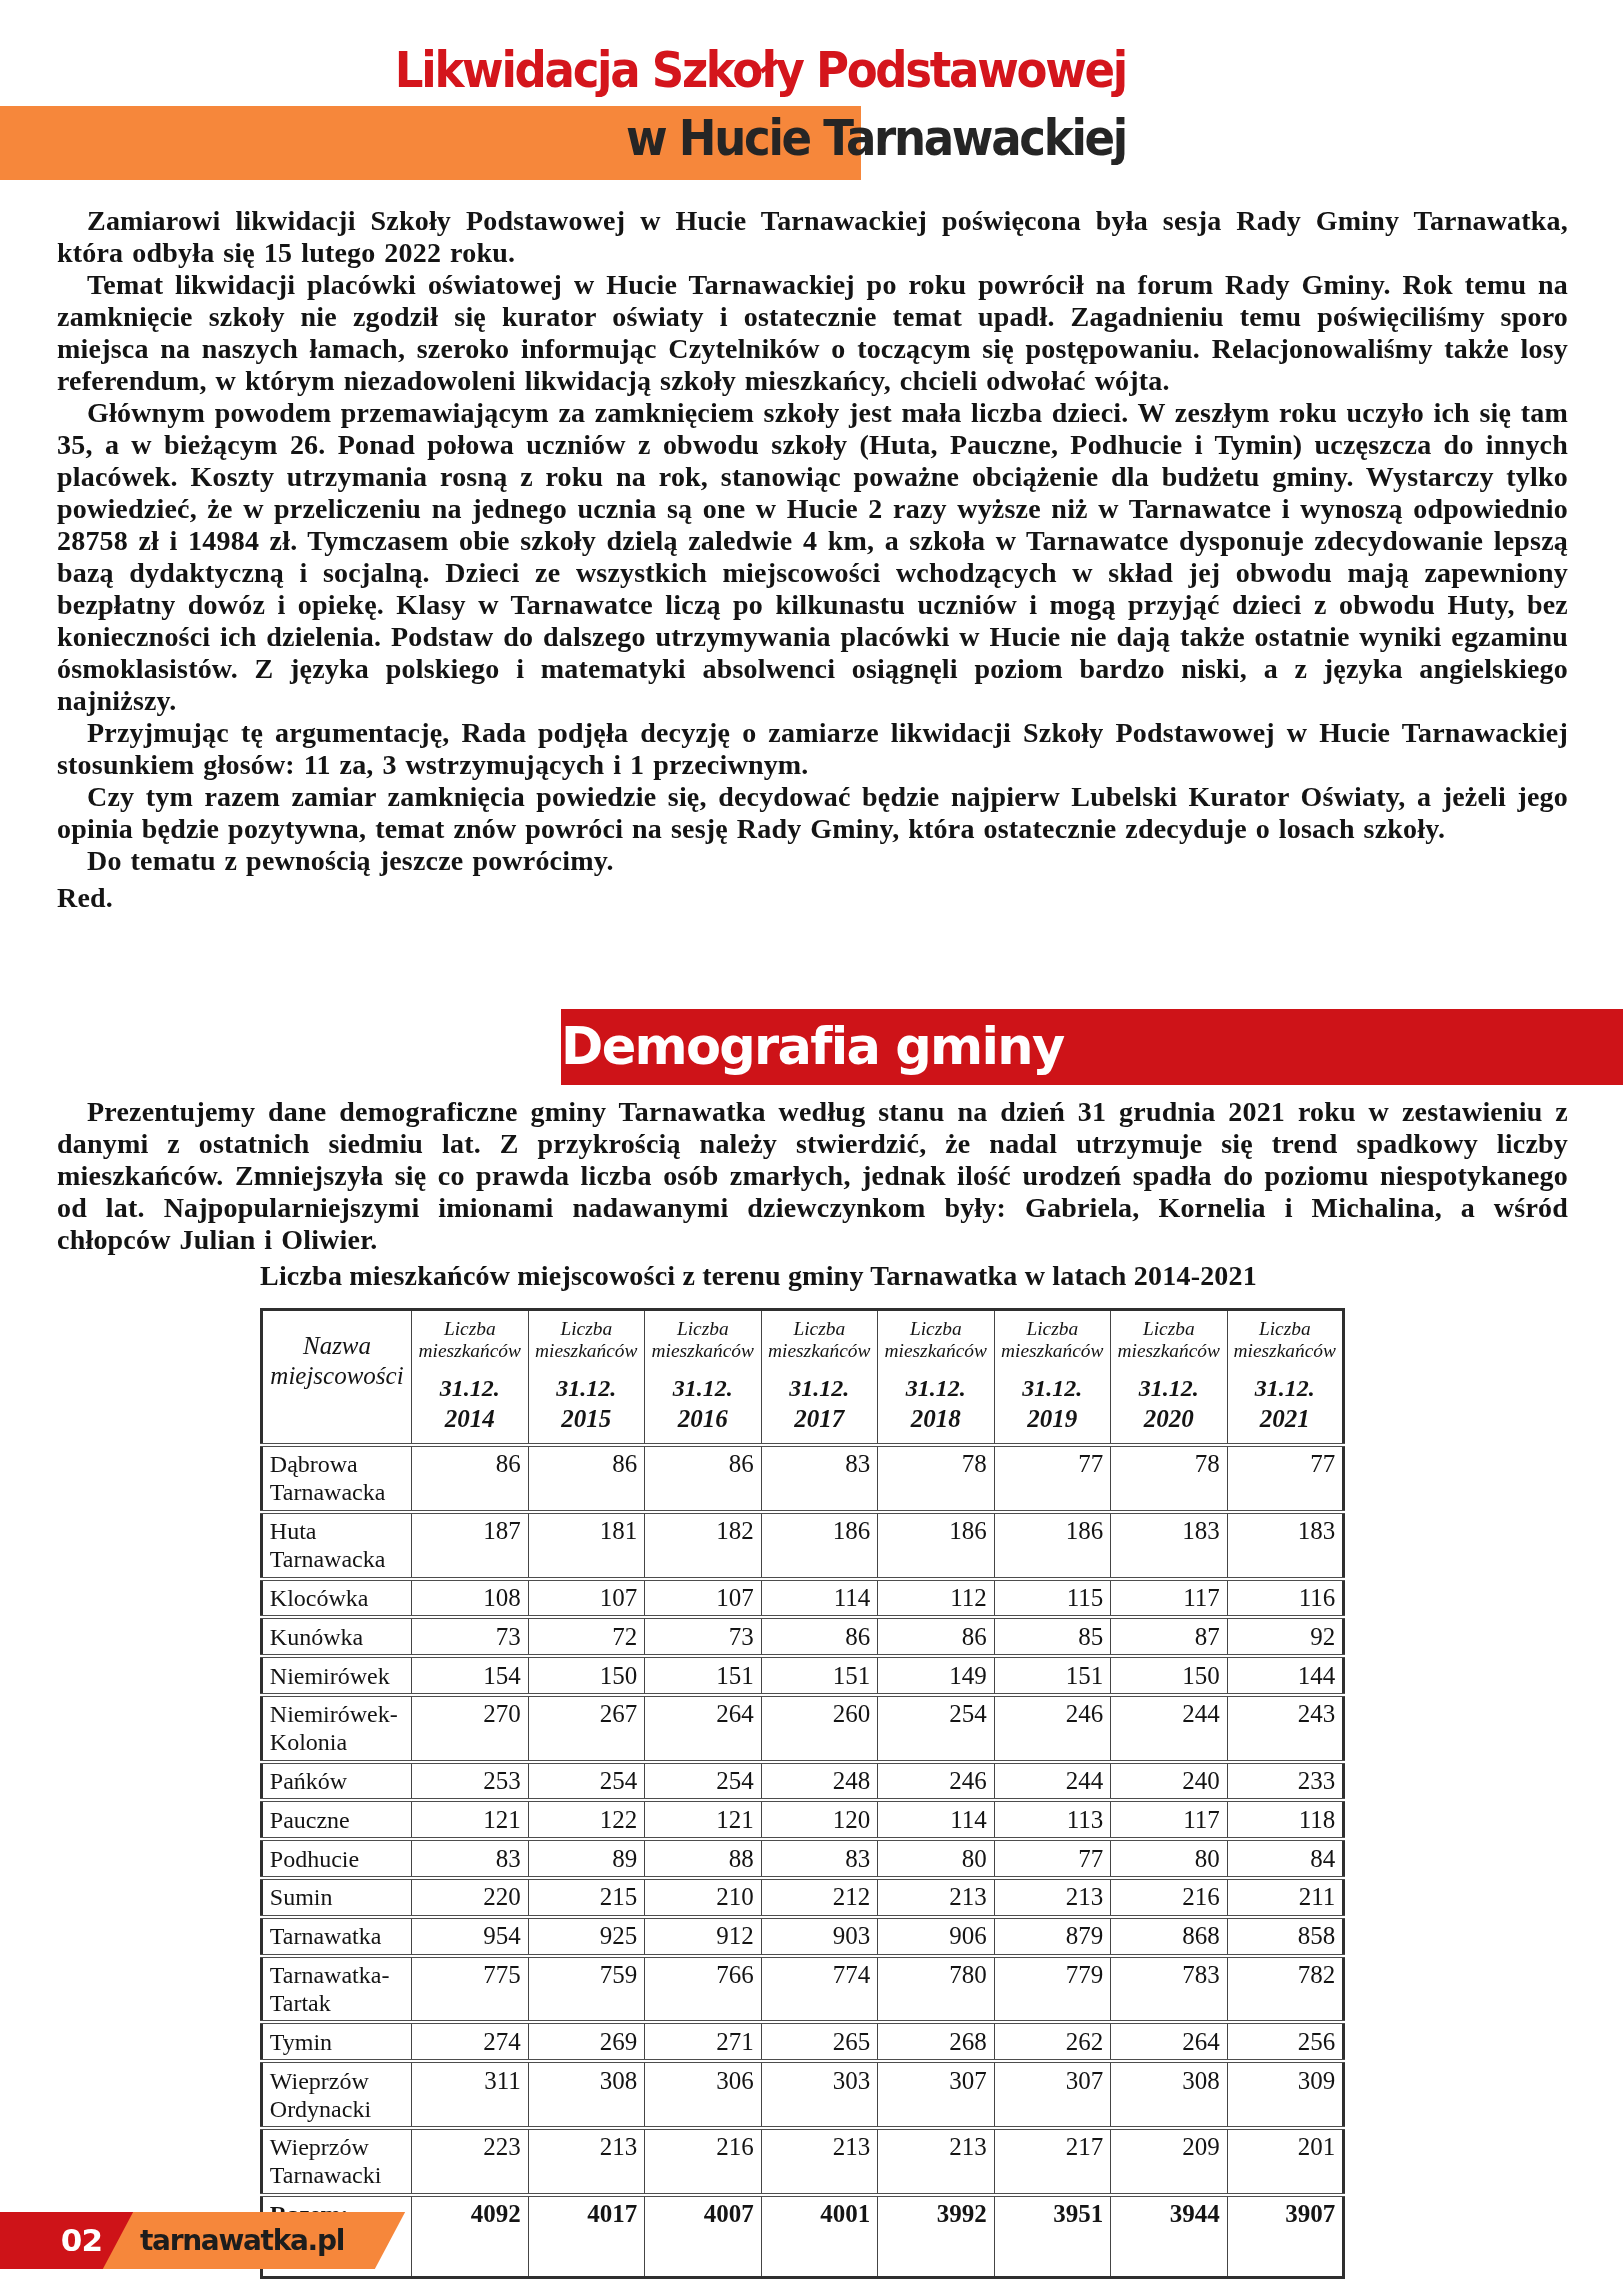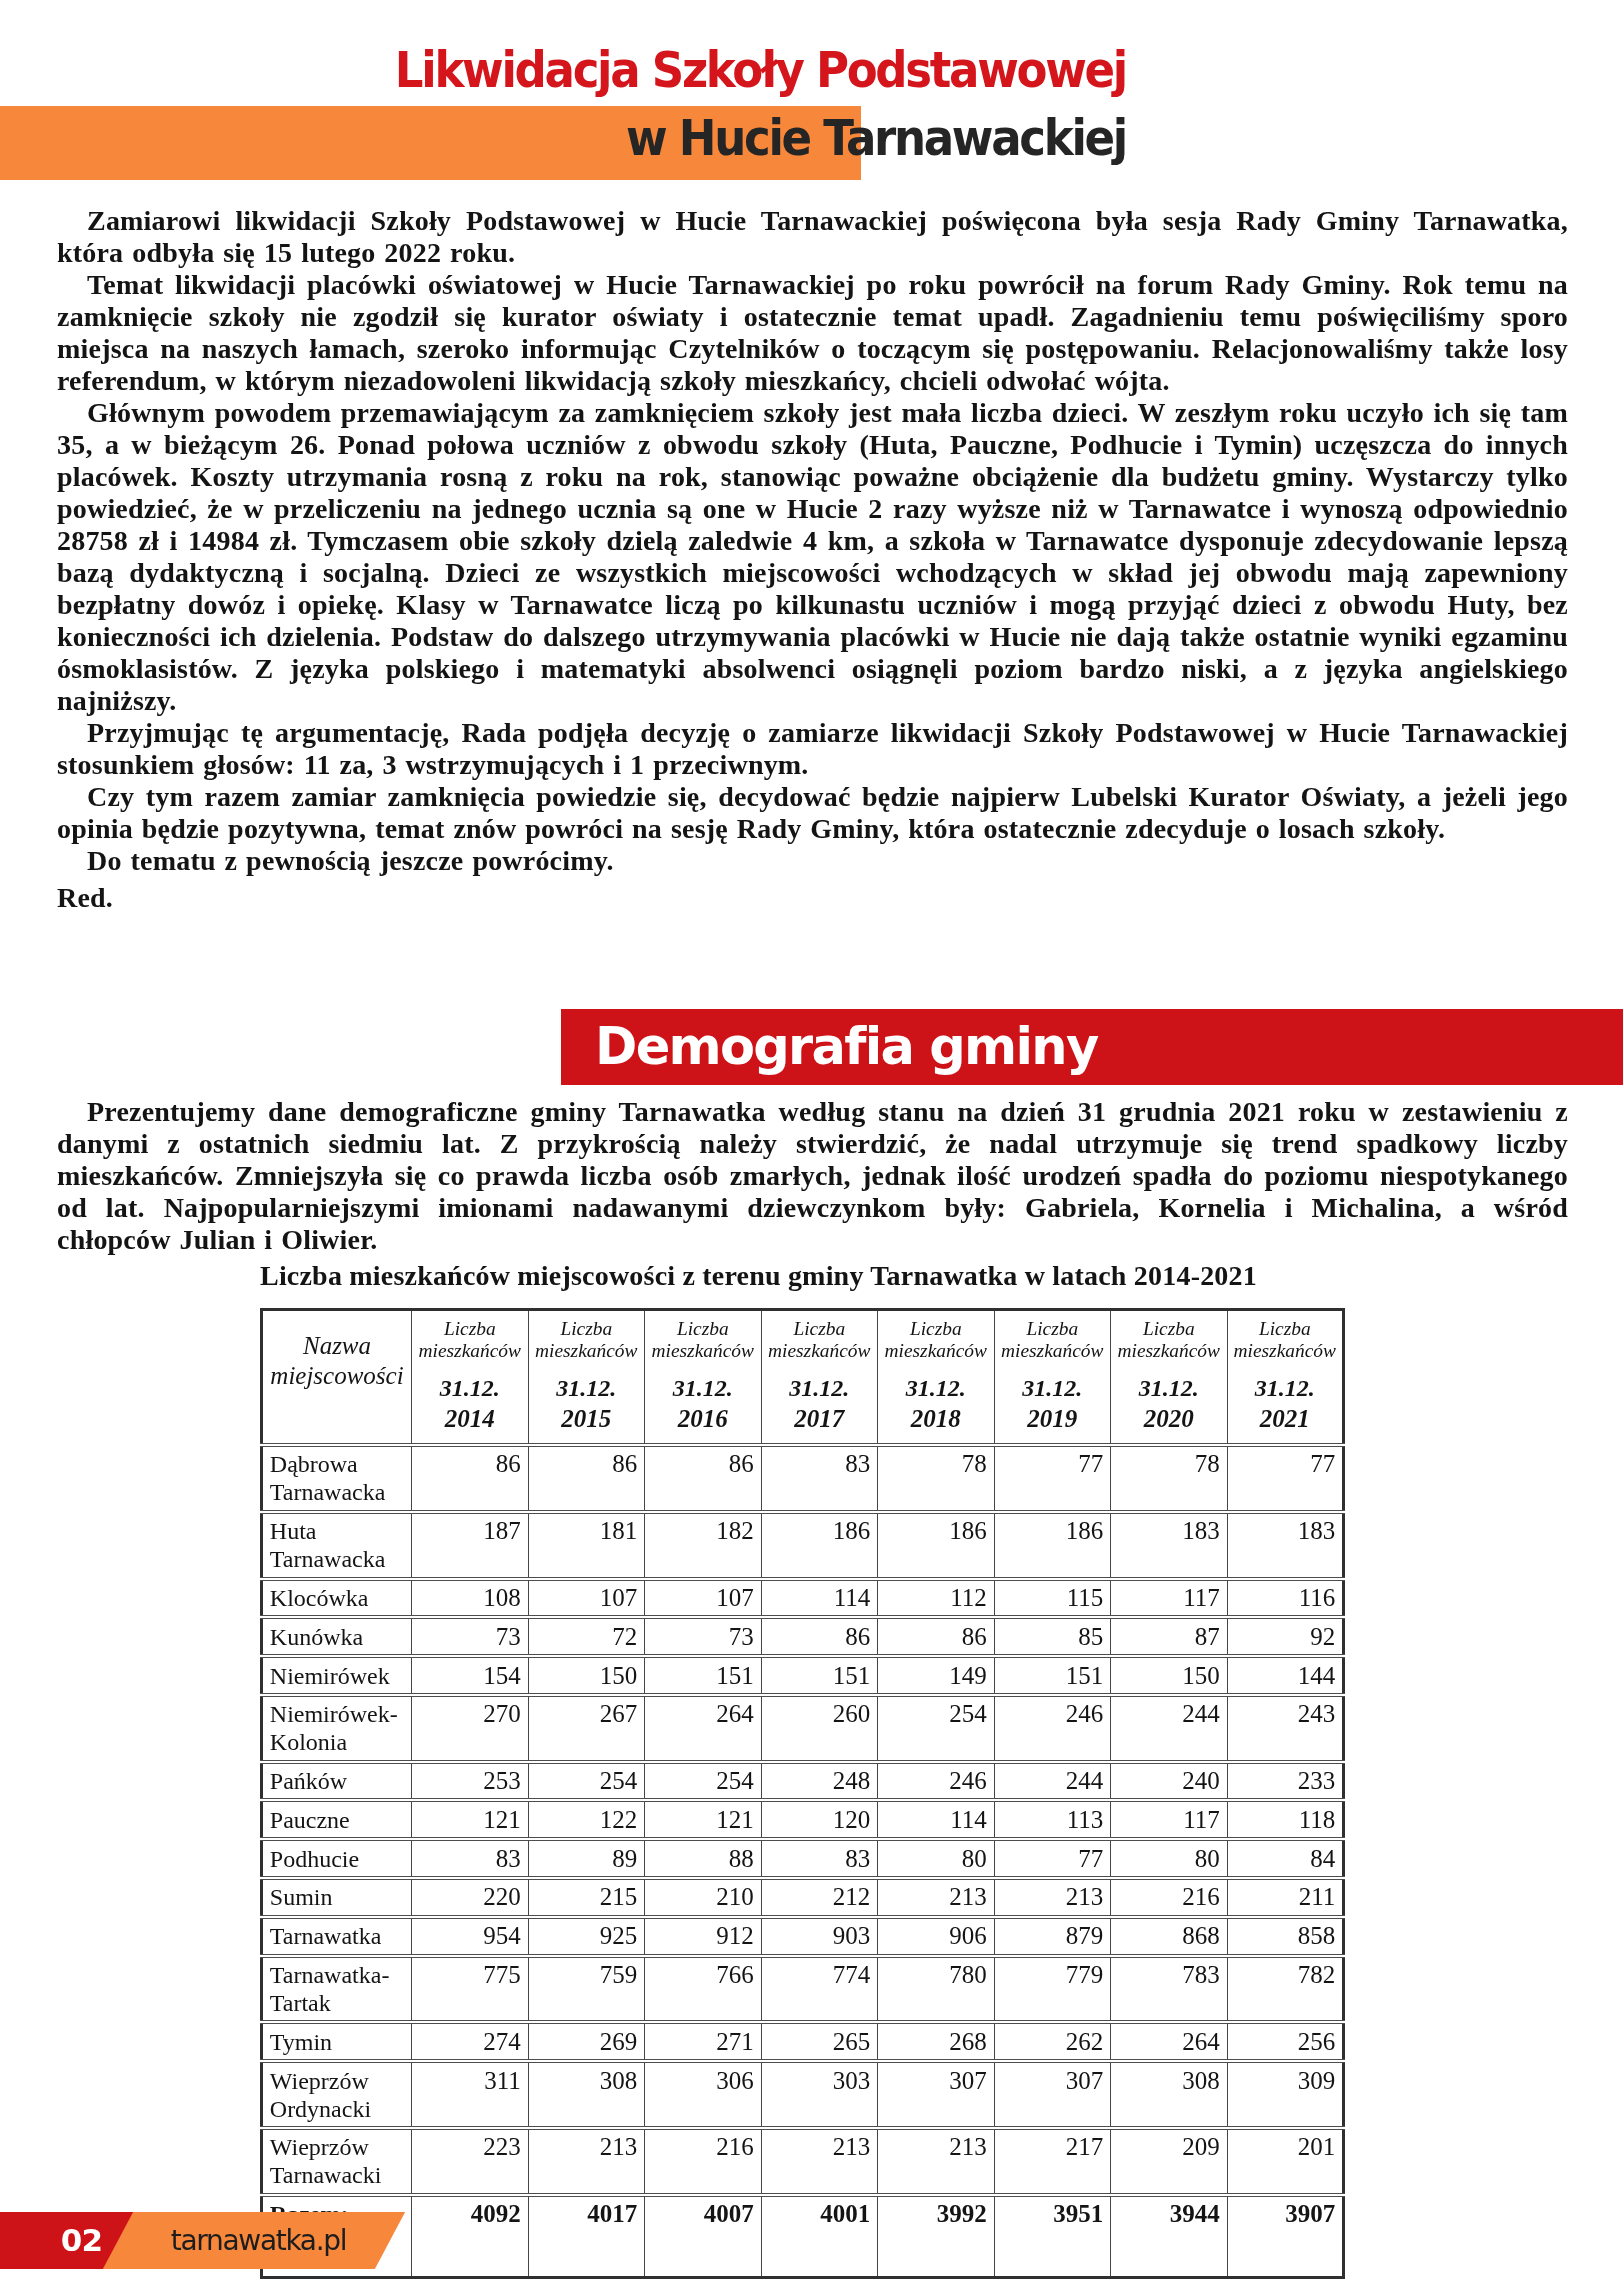--- a/index.html
+++ b/index.html
@@ -44,21 +44,21 @@
   #article-1{top:205px;}
   #article-2{top:1096px;}
   
   .section-banner{
     position:absolute;left:561px;top:1009px;right:0;height:76px;
     background:#CE1318;
     color:#ffffff;
     font-family:"DejaVu Sans", sans-serif;
     font-weight:bold;font-size:51px;line-height:76px;
     letter-spacing:-1.7px;
-    padding-left:34px;box-sizing:border-box;
+    box-sizing:border-box;
     white-space:nowrap;
   }
   
   .table-title{
     position:absolute;left:260px;top:1260px;width:1085px;
     text-align:left;font-weight:bold;font-size:28px;
     letter-spacing:0.2px;
   }
   .tbl-wrap{position:absolute;left:260px;top:1308px;width:1085px;}
   table.demo{
@@ -101,22 +101,22 @@
     position:absolute;left:118px;top:0;width:272px;height:57px;
     background:#F6873B;transform:skewX(-28deg);
   }
   .footer .page-num{
     position:absolute;left:52px;top:0;width:59px;height:57px;
     color:#ffffff;font-family:"DejaVu Sans", sans-serif;font-weight:bold;
     font-size:31px;line-height:57px;text-align:center;letter-spacing:-0.8px;
   }
   .footer .site{
     position:absolute;left:140px;top:0;width:237px;height:57px;
-    color:#1d1d1d;font-family:"DejaVu Sans", sans-serif;font-weight:normal;
-    font-size:28px;line-height:57px;text-align:center;letter-spacing:-1.3px;
+    color:#1d1d1d;font-family:"DejaVu Sans", sans-serif;font-weight:bold;
+    font-size:28px;line-height:57px;letter-spacing:-1.3px;
   }
 </style>
 </head>
 <body>
 
 <div class="page">
 
   <div class="orange-band"></div>
 
   <h1 class="masthead" style="margin:0;">

